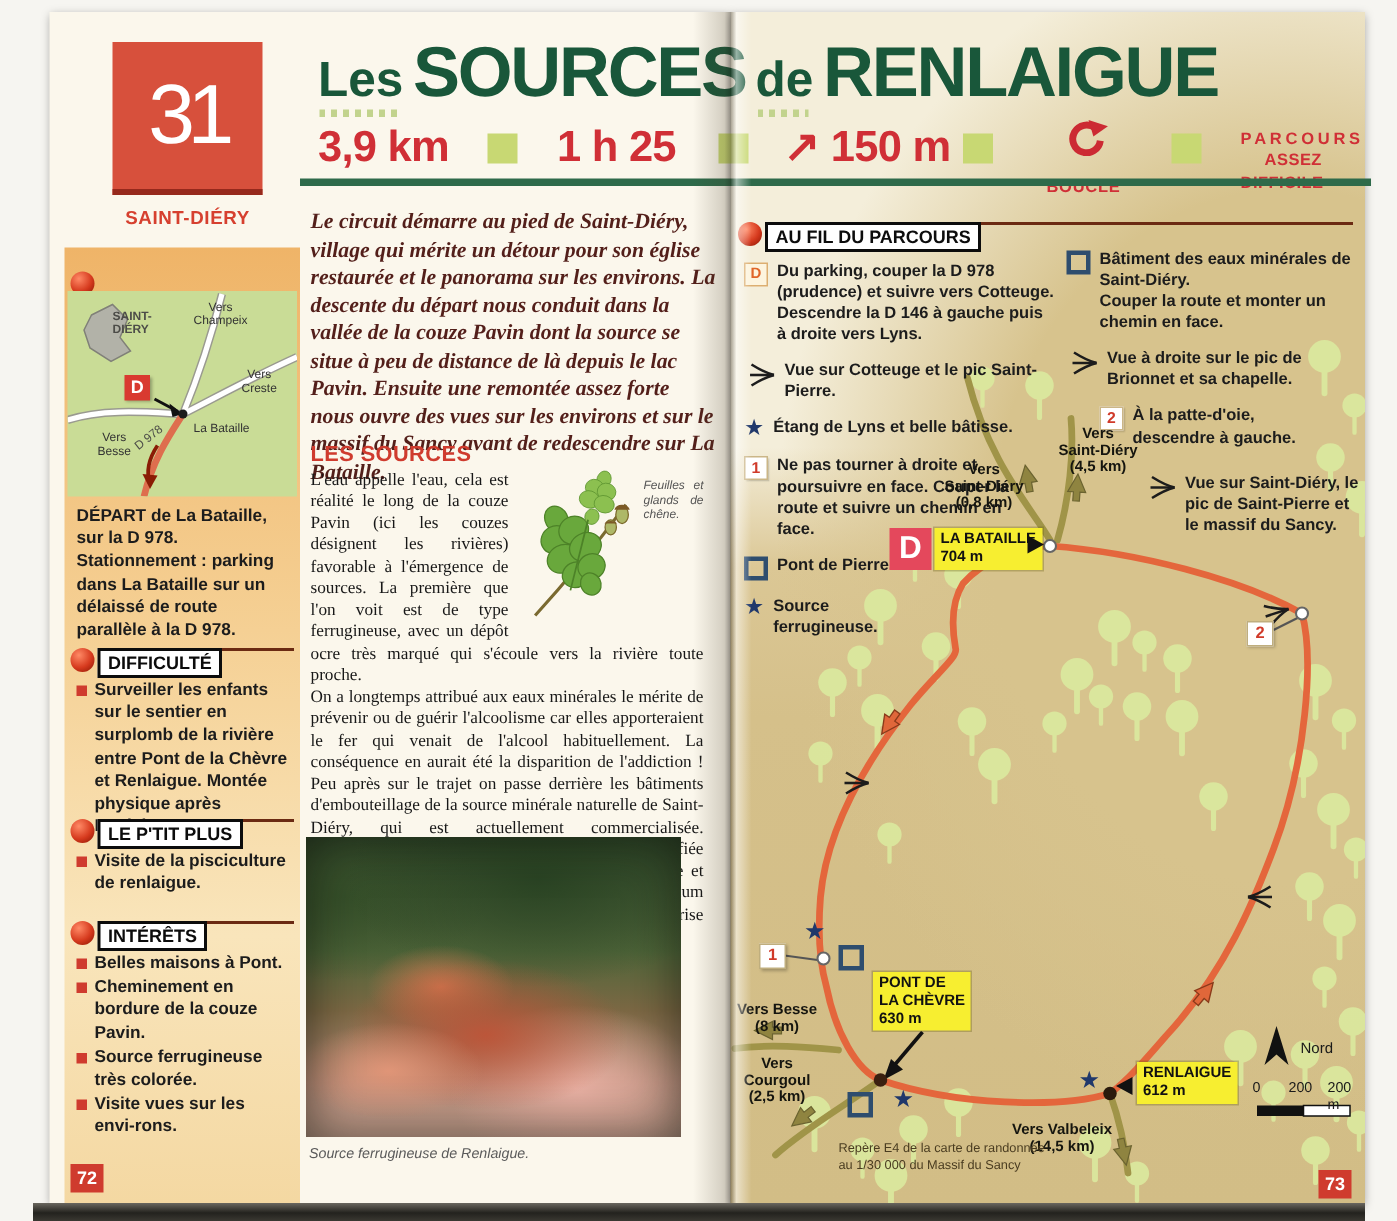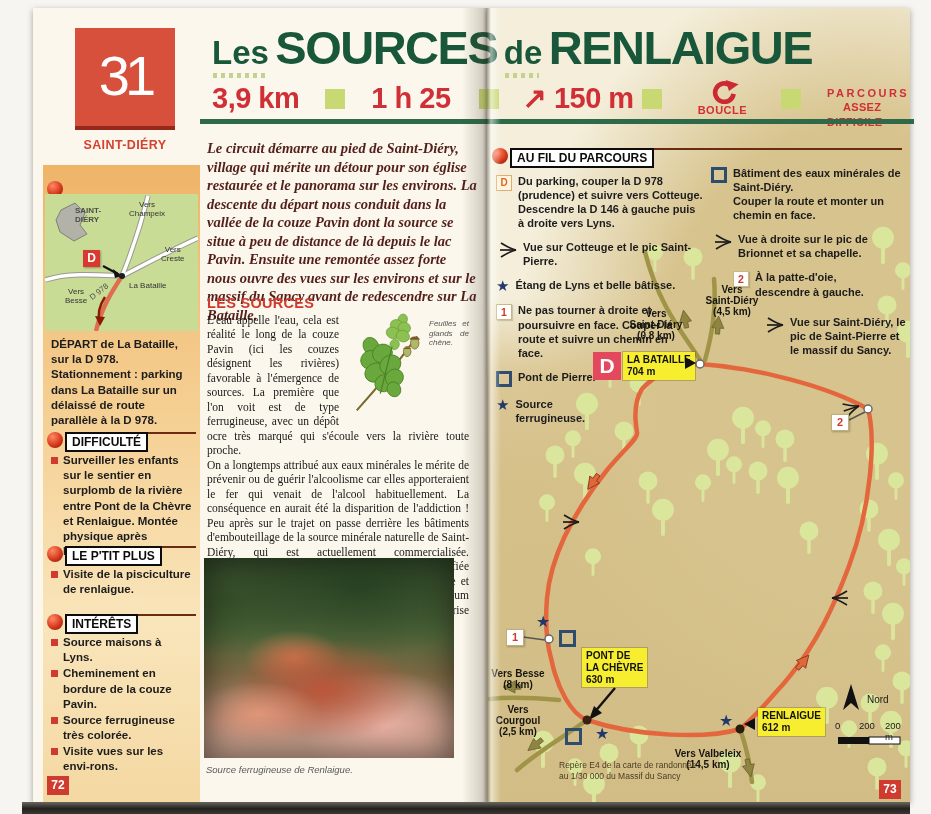--- a/index.html
+++ b/index.html
@@ -21,21 +21,21 @@
   .commune{left:42px;top:130px;width:100px;text-align:center;color:#d6402f;font-weight:bold;font-size:12.5px;letter-spacing:.4px;}
   .title{left:210px;top:20px;white-space:nowrap;color:#19573a;font-weight:bold;}
   .title .big{font-size:47px;letter-spacing:-1.5px;}
   .title .small{font-size:33px;position:relative;padding:0 2px 6px 2px;}
   .title .small::after{content:"";position:absolute;left:3px;right:5px;bottom:-1px;height:5px;
       background:repeating-linear-gradient(90deg,#c2d38d 0 4px,transparent 4px 8px);}
   .stats{left:212px;top:82px;width:714px;display:flex;align-items:flex-start;color:#d02f36;font-weight:bold;}
   .stats .num{font-size:29px;letter-spacing:-.5px;line-height:32px;white-space:nowrap;}
   .gsq{width:20px;height:20px;background:#c8d873;margin-top:7px;flex:none;}
   .boucle{display:flex;flex-direction:column;align-items:center;margin-top:-2px;}
-  .boucle .cap{font-size:11px;letter-spacing:.5px;margin-top:0px;}
+  .boucle .cap{font-size:11px;letter-spacing:.5px;margin-top:15px;}
   .parcours{font-size:11px;line-height:1.3;margin-top:4px;}
   .parcours .l1{letter-spacing:2.5px;}
   .parcours .l2{letter-spacing:.3px;margin-left:16px;}
   .rule{left:200px;top:119px;width:714px;height:5px;background:#2e6a4a;}
   
   .sidebar{left:10px;top:157px;width:157px;height:637px;position:absolute;
       background:linear-gradient(180deg,#efb468 0%,#f5d094 40%,#f9e5bb 72%,#f4d8a2 100%);}
   .sec-head{position:absolute;display:flex;align-items:flex-start;left:4px;right:4px;}
   .ball{width:16px;height:16px;border-radius:50%;flex:none;margin-right:2px;
       background:radial-gradient(circle at 35% 30%,#ff8a66,#d63a1e 55%,#871300);}
@@ -160,21 +160,21 @@
     <div class="sb-text" style="top:402px;">
       <p class="bull">Visite de la pisciculture de renlaigue.</p>
     </div>
 
     <div class="sec-head" style="top:449px;">
       <span class="ball"></span>
       <span class="shlabel">INTÉRÊTS</span>
       <span class="shtail"></span>
     </div>
     <div class="sb-text" style="top:470px;">
-      <p class="bull">Source maisons à Lyns.</p>
+      <p class="bull">Belles maisons à Pont.</p>
       <p class="bull">Cheminement en bordure de la couze Pavin.</p>
       <p class="bull">Source ferrugineuse très colorée.</p>
       <p class="bull">Visite vues sur les envi-rons.</p>
     </div>
   </div>
 
   <div class="pagenum" style="left:14px;top:768px;">72</div>
 
   <div class="abs intro">Le circuit démarre au pied de Saint-Diéry, village qui mérite un détour pour son église restaurée et le panorama sur les environs. La descente du départ nous conduit dans la vallée de la couze Pavin dont la source se situe à peu de distance de là depuis le lac Pavin. Ensuite une remontée assez forte nous ouvre des vues sur les environs et sur le massif du Sancy avant de redescendre sur La Bataille.</div>
   <div class="abs lessources">LES SOURCES</div>

